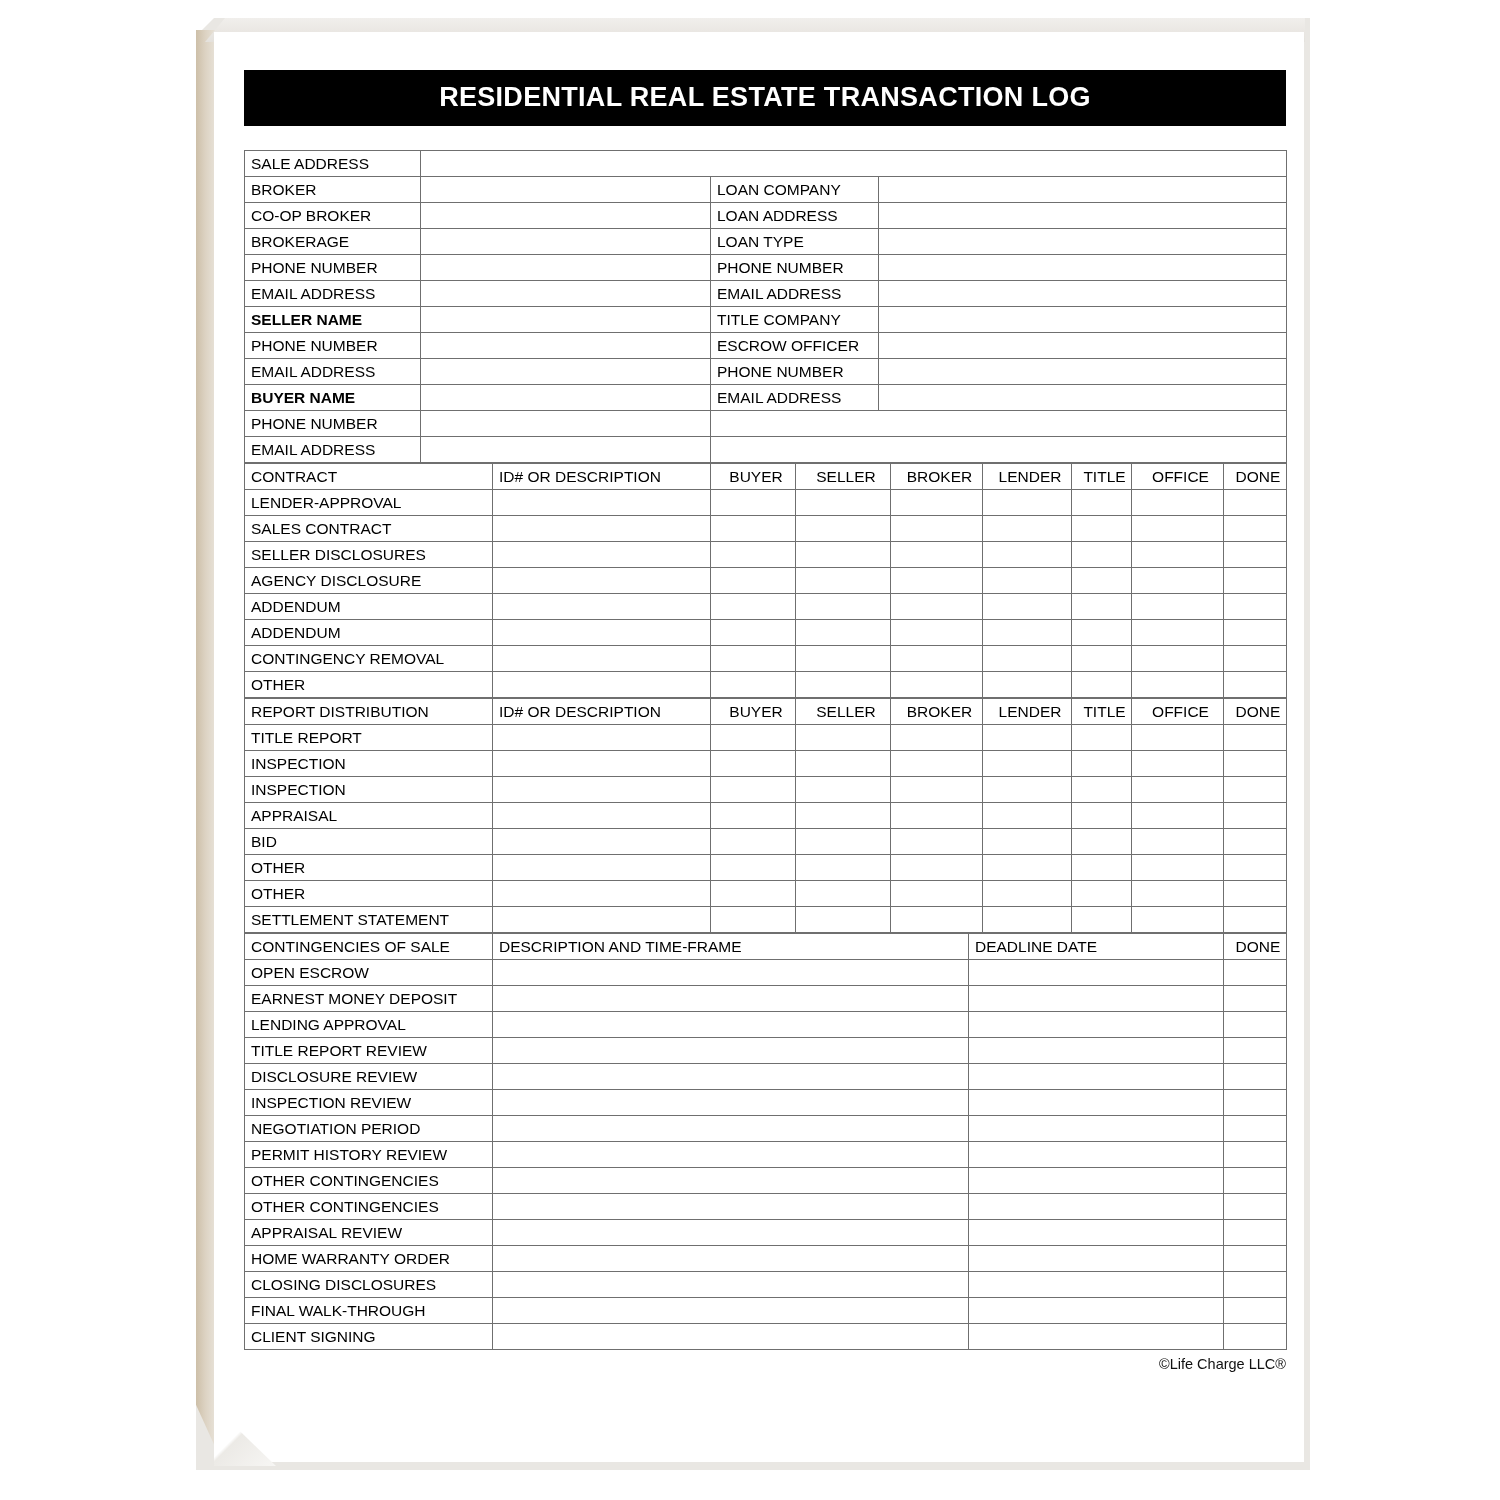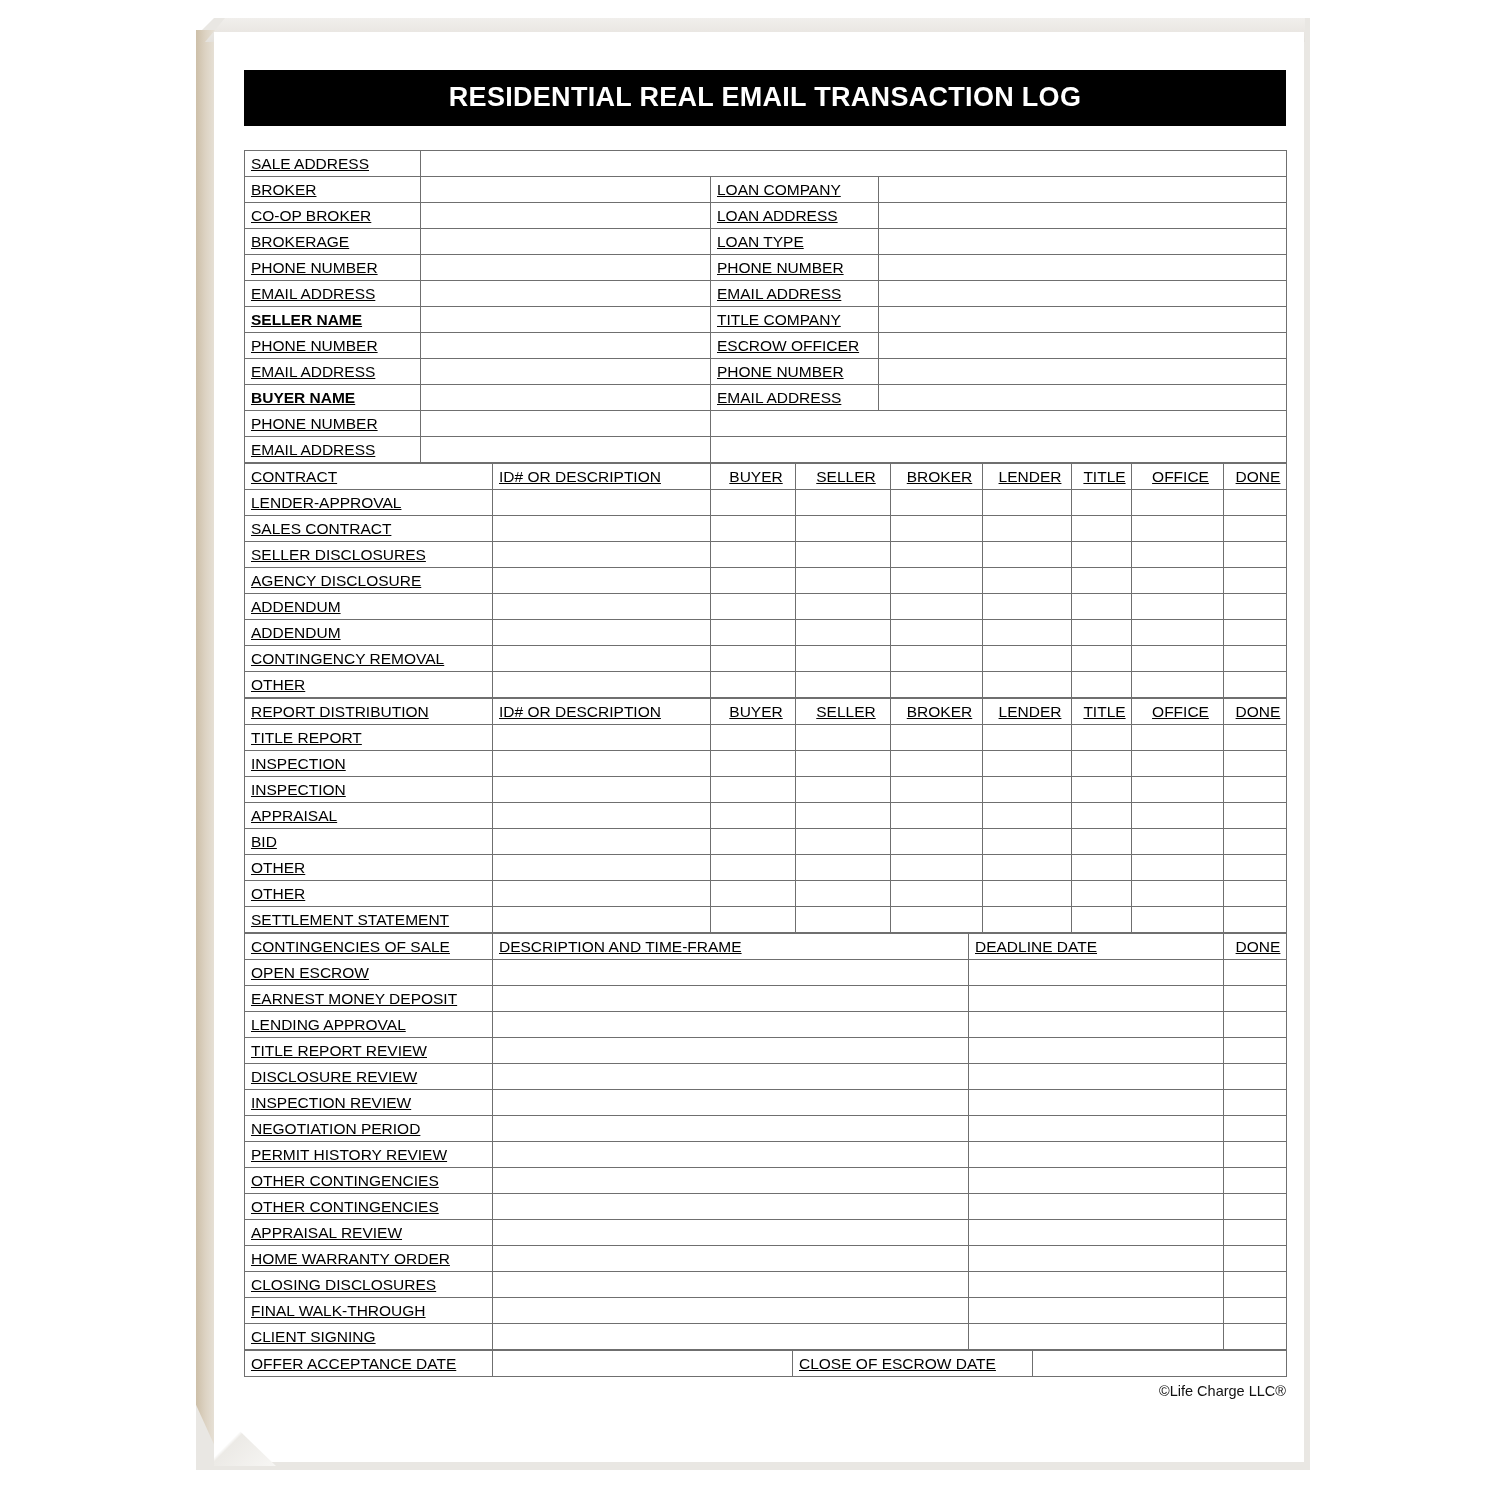--- a/index.html
+++ b/index.html
@@ -44,21 +44,21 @@
     position:absolute;left:244px;top:70px;width:1042px;
   }
   .title-bar{
     background:#000000;color:#ffffff;
     font-weight:bold;font-size:27px;letter-spacing:.3px;
     text-align:center;padding:13px 0 14px;
     height:29px;line-height:29px;box-sizing:content-box;
   }
   .gap{height:24px;}
 
-  table.grid{border-collapse:collapse;table-layout:fixed;width:1042px;text-decoration:underline;}
+  table.grid{border-collapse:collapse;table-layout:fixed;width:1042px;}
   table.grid td{
     border:1px solid #6f6f6f;
     height:25px;
     font-size:15.5px;
     color:#000;
     padding:0 0 0 6px;
     vertical-align:middle;
     background:#ffffff;
     white-space:nowrap;
     overflow:hidden;
@@ -81,21 +81,21 @@
 <div id="stage">
 
   <div class="pad-shadow"></div>
   <div class="pad-side"></div>
   <div class="pad-top"></div>
   <div class="pad-sheet"></div>
   <div class="pad-bevel"></div>
 
   <div id="form">
 
-    <div class="title-bar">RESIDENTIAL REAL EMAIL TRANSACTION LOG</div>
+    <div class="title-bar">RESIDENTIAL REAL ESTATE TRANSACTION LOG</div>
 
     <div class="gap"></div>
 
     <table class="grid">
       <colgroup>
         <col style="width:176px">
           <col style="width:290px">
         <col style="width:168px">
           <col style="width:408px">
       </colgroup>
@@ -501,32 +501,16 @@
           </tr>
           <tr>
             <td class="lab">CLIENT SIGNING</td>
             <td></td>
             <td></td>
             <td></td>
           </tr>
         </tbody>
     </table>
 
-    <table class="grid">
-      <colgroup>
-        <col style="width:248px">
-          <col style="width:300px">
-        <col style="width:240px">
-          <col style="width:254px">
-      </colgroup>
-      <tbody id="dates-body">
-          <tr>
-            <td class="lab">OFFER ACCEPTANCE DATE</td>
-            <td></td>
-            <td class="lab">CLOSE OF ESCROW DATE</td>
-            <td></td>
-          </tr>
-        </tbody>
-    </table>
 
     <div class="footer-mark">©Life Charge LLC®</div>
   </div>
 </div>
 
 </body></html>

